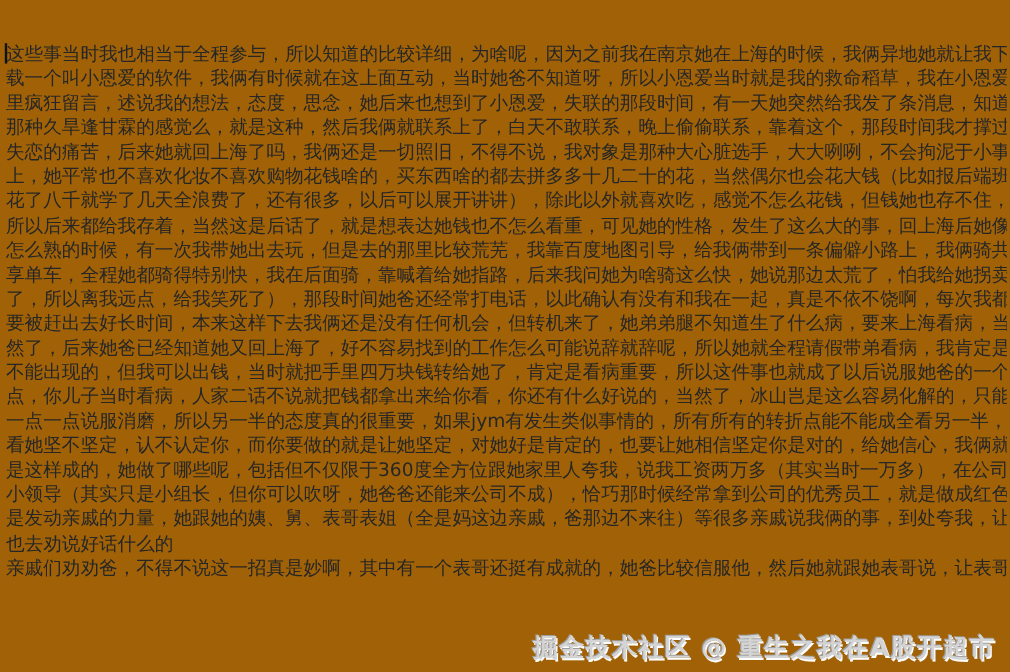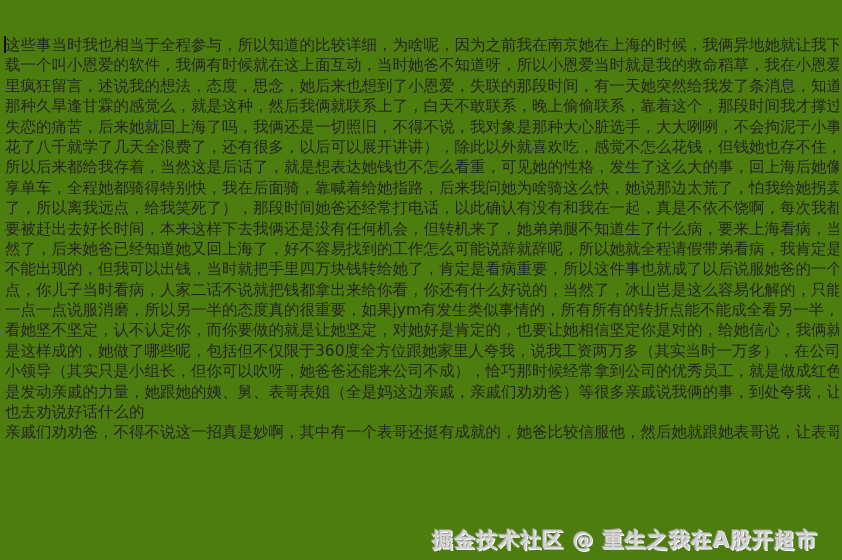--- a/index.html
+++ b/index.html
@@ -8,21 +8,21 @@
     width: 842px;
     height: 560px;
     background: #ffffff;
     overflow: hidden;
     font-family: "DejaVu Sans", "Liberation Sans", sans-serif;
   }
   .page {
     position: relative;
     width: 842px;
     height: 560px;
-    background: #4d7c0f;
+    background: #a16207;
   }
   .text-area {
     position: absolute;
     left: 5px;
     top: 35px;
     width: 834px;
     cursor: text;
   }
   .text-line {
     font-size: 15.5px;
@@ -36,21 +36,21 @@
   .caret {
     position: absolute;
     left: 4px;
     top: 36px;
     width: 1.5px;
     height: 17px;
     background: #111111;
   }
   .watermark {
     position: absolute;
-    right: 24px;
+    right: 12px;
     bottom: 6px;
     font-size: 21px;
     font-weight: bold;
     letter-spacing: 1px;
     color: #d4d4d4;
     text-shadow: -1px -1px 0 #9e9e9e, 1px 1px 0 #ffffff;
     white-space: nowrap;
     user-select: none;
     margin-top: 28px;
   }
@@ -61,32 +61,34 @@
 <div class="page">
 
   <div class="caret"></div>
 
   <div class="text-area">
       <div class="text-line">这些事当时我也相当于全程参与，所以知道的比较详细，为啥呢，因为之前我在南京她在上海的时候，我俩异地她就让我下</div>
       <div class="text-line">载一个叫小恩爱的软件，我俩有时候就在这上面互动，当时她爸不知道呀，所以小恩爱当时就是我的救命稻草，我在小恩爱</div>
       <div class="text-line">里疯狂留言，述说我的想法，态度，思念，她后来也想到了小恩爱，失联的那段时间，有一天她突然给我发了条消息，知道</div>
       <div class="text-line">那种久旱逢甘霖的感觉么，就是这种，然后我俩就联系上了，白天不敢联系，晚上偷偷联系，靠着这个，那段时间我才撑过</div>
       <div class="text-line">失恋的痛苦，后来她就回上海了吗，我俩还是一切照旧，不得不说，我对象是那种大心脏选手，大大咧咧，不会拘泥于小事</div>
+      <div class="text-line">上，她平常也不喜欢化妆不喜欢购物花钱啥的，买东西啥的都去拼多多十几二十的花，当然偶尔也会花大钱（比如报后端班</div>
       <div class="text-line">花了八千就学了几天全浪费了，还有很多，以后可以展开讲讲），除此以外就喜欢吃，感觉不怎么花钱，但钱她也存不住，</div>
       <div class="text-line">所以后来都给我存着，当然这是后话了，就是想表达她钱也不怎么看重，可见她的性格，发生了这么大的事，回上海后她像</div>
+      <div class="text-line">怎么熟的时候，有一次我带她出去玩，但是去的那里比较荒芜，我靠百度地图引导，给我俩带到一条偏僻小路上，我俩骑共</div>
       <div class="text-line">享单车，全程她都骑得特别快，我在后面骑，靠喊着给她指路，后来我问她为啥骑这么快，她说那边太荒了，怕我给她拐卖</div>
       <div class="text-line">了，所以离我远点，给我笑死了），那段时间她爸还经常打电话，以此确认有没有和我在一起，真是不依不饶啊，每次我都</div>
       <div class="text-line">要被赶出去好长时间，本来这样下去我俩还是没有任何机会，但转机来了，她弟弟腿不知道生了什么病，要来上海看病，当</div>
       <div class="text-line">然了，后来她爸已经知道她又回上海了，好不容易找到的工作怎么可能说辞就辞呢，所以她就全程请假带弟看病，我肯定是</div>
       <div class="text-line">不能出现的，但我可以出钱，当时就把手里四万块钱转给她了，肯定是看病重要，所以这件事也就成了以后说服她爸的一个</div>
       <div class="text-line">点，你儿子当时看病，人家二话不说就把钱都拿出来给你看，你还有什么好说的，当然了，冰山岂是这么容易化解的，只能</div>
       <div class="text-line">一点一点说服消磨，所以另一半的态度真的很重要，如果jym有发生类似事情的，所有所有的转折点能不能成全看另一半，就</div>
       <div class="text-line">看她坚不坚定，认不认定你，而你要做的就是让她坚定，对她好是肯定的，也要让她相信坚定你是对的，给她信心，我俩就</div>
       <div class="text-line">是这样成的，她做了哪些呢，包括但不仅限于360度全方位跟她家里人夸我，说我工资两万多（其实当时一万多），在公司是</div>
       <div class="text-line">小领导（其实只是小组长，但你可以吹呀，她爸爸还能来公司不成），恰巧那时候经常拿到公司的优秀员工，就是做成红色</div>
-      <div class="text-line">是发动亲戚的力量，她跟她的姨、舅、表哥表姐（全是妈这边亲戚，亲戚们劝劝爸）等很多亲戚说我俩的事，到处夸我，让</div>
+      <div class="text-line">是发动亲戚的力量，她跟她的姨、舅、表哥表姐（全是妈这边亲戚，爸那边不来往）等很多亲戚说我俩的事，到处夸我，让</div>
       <div class="text-line">也去劝说好话什么的</div>
       <div class="text-line">亲戚们劝劝爸，不得不说这一招真是妙啊，其中有一个表哥还挺有成就的，她爸比较信服他，然后她就跟她表哥说，让表哥</div>
     </div>
 
   <div class="watermark">掘金技术社区 @ 重生之我在A股开超市</div>
 
 </div>
 
 </body></html>

